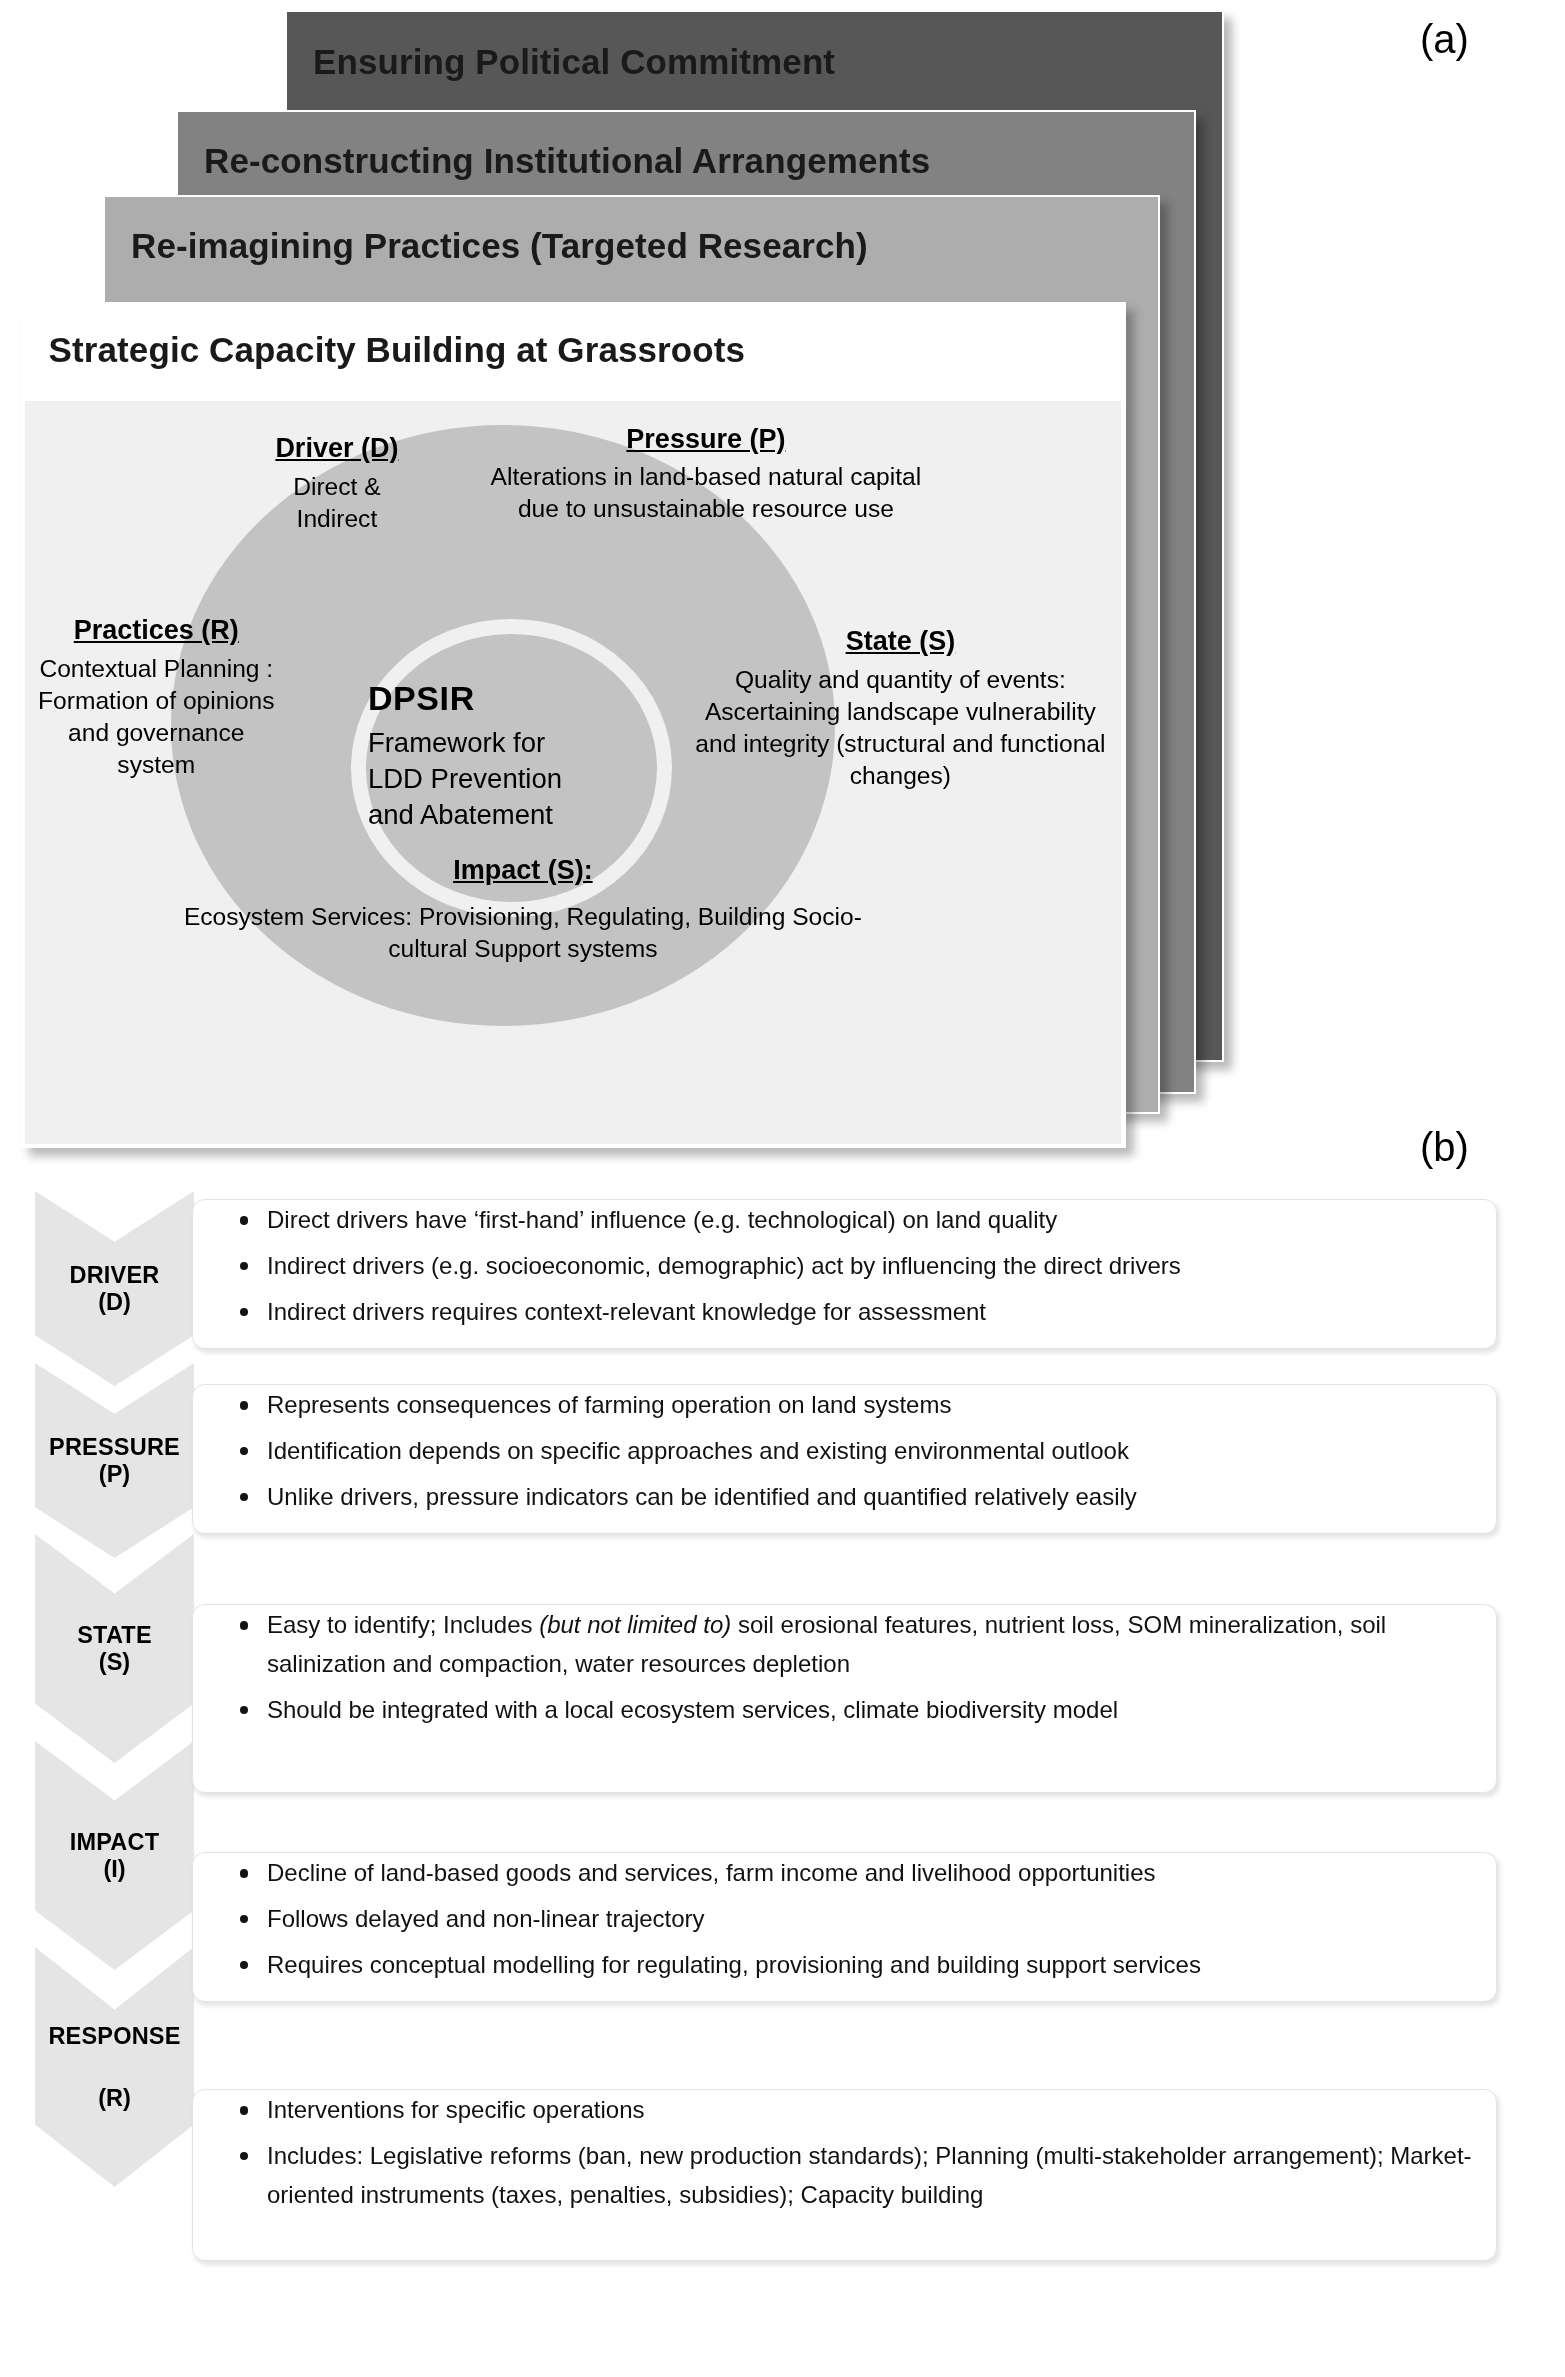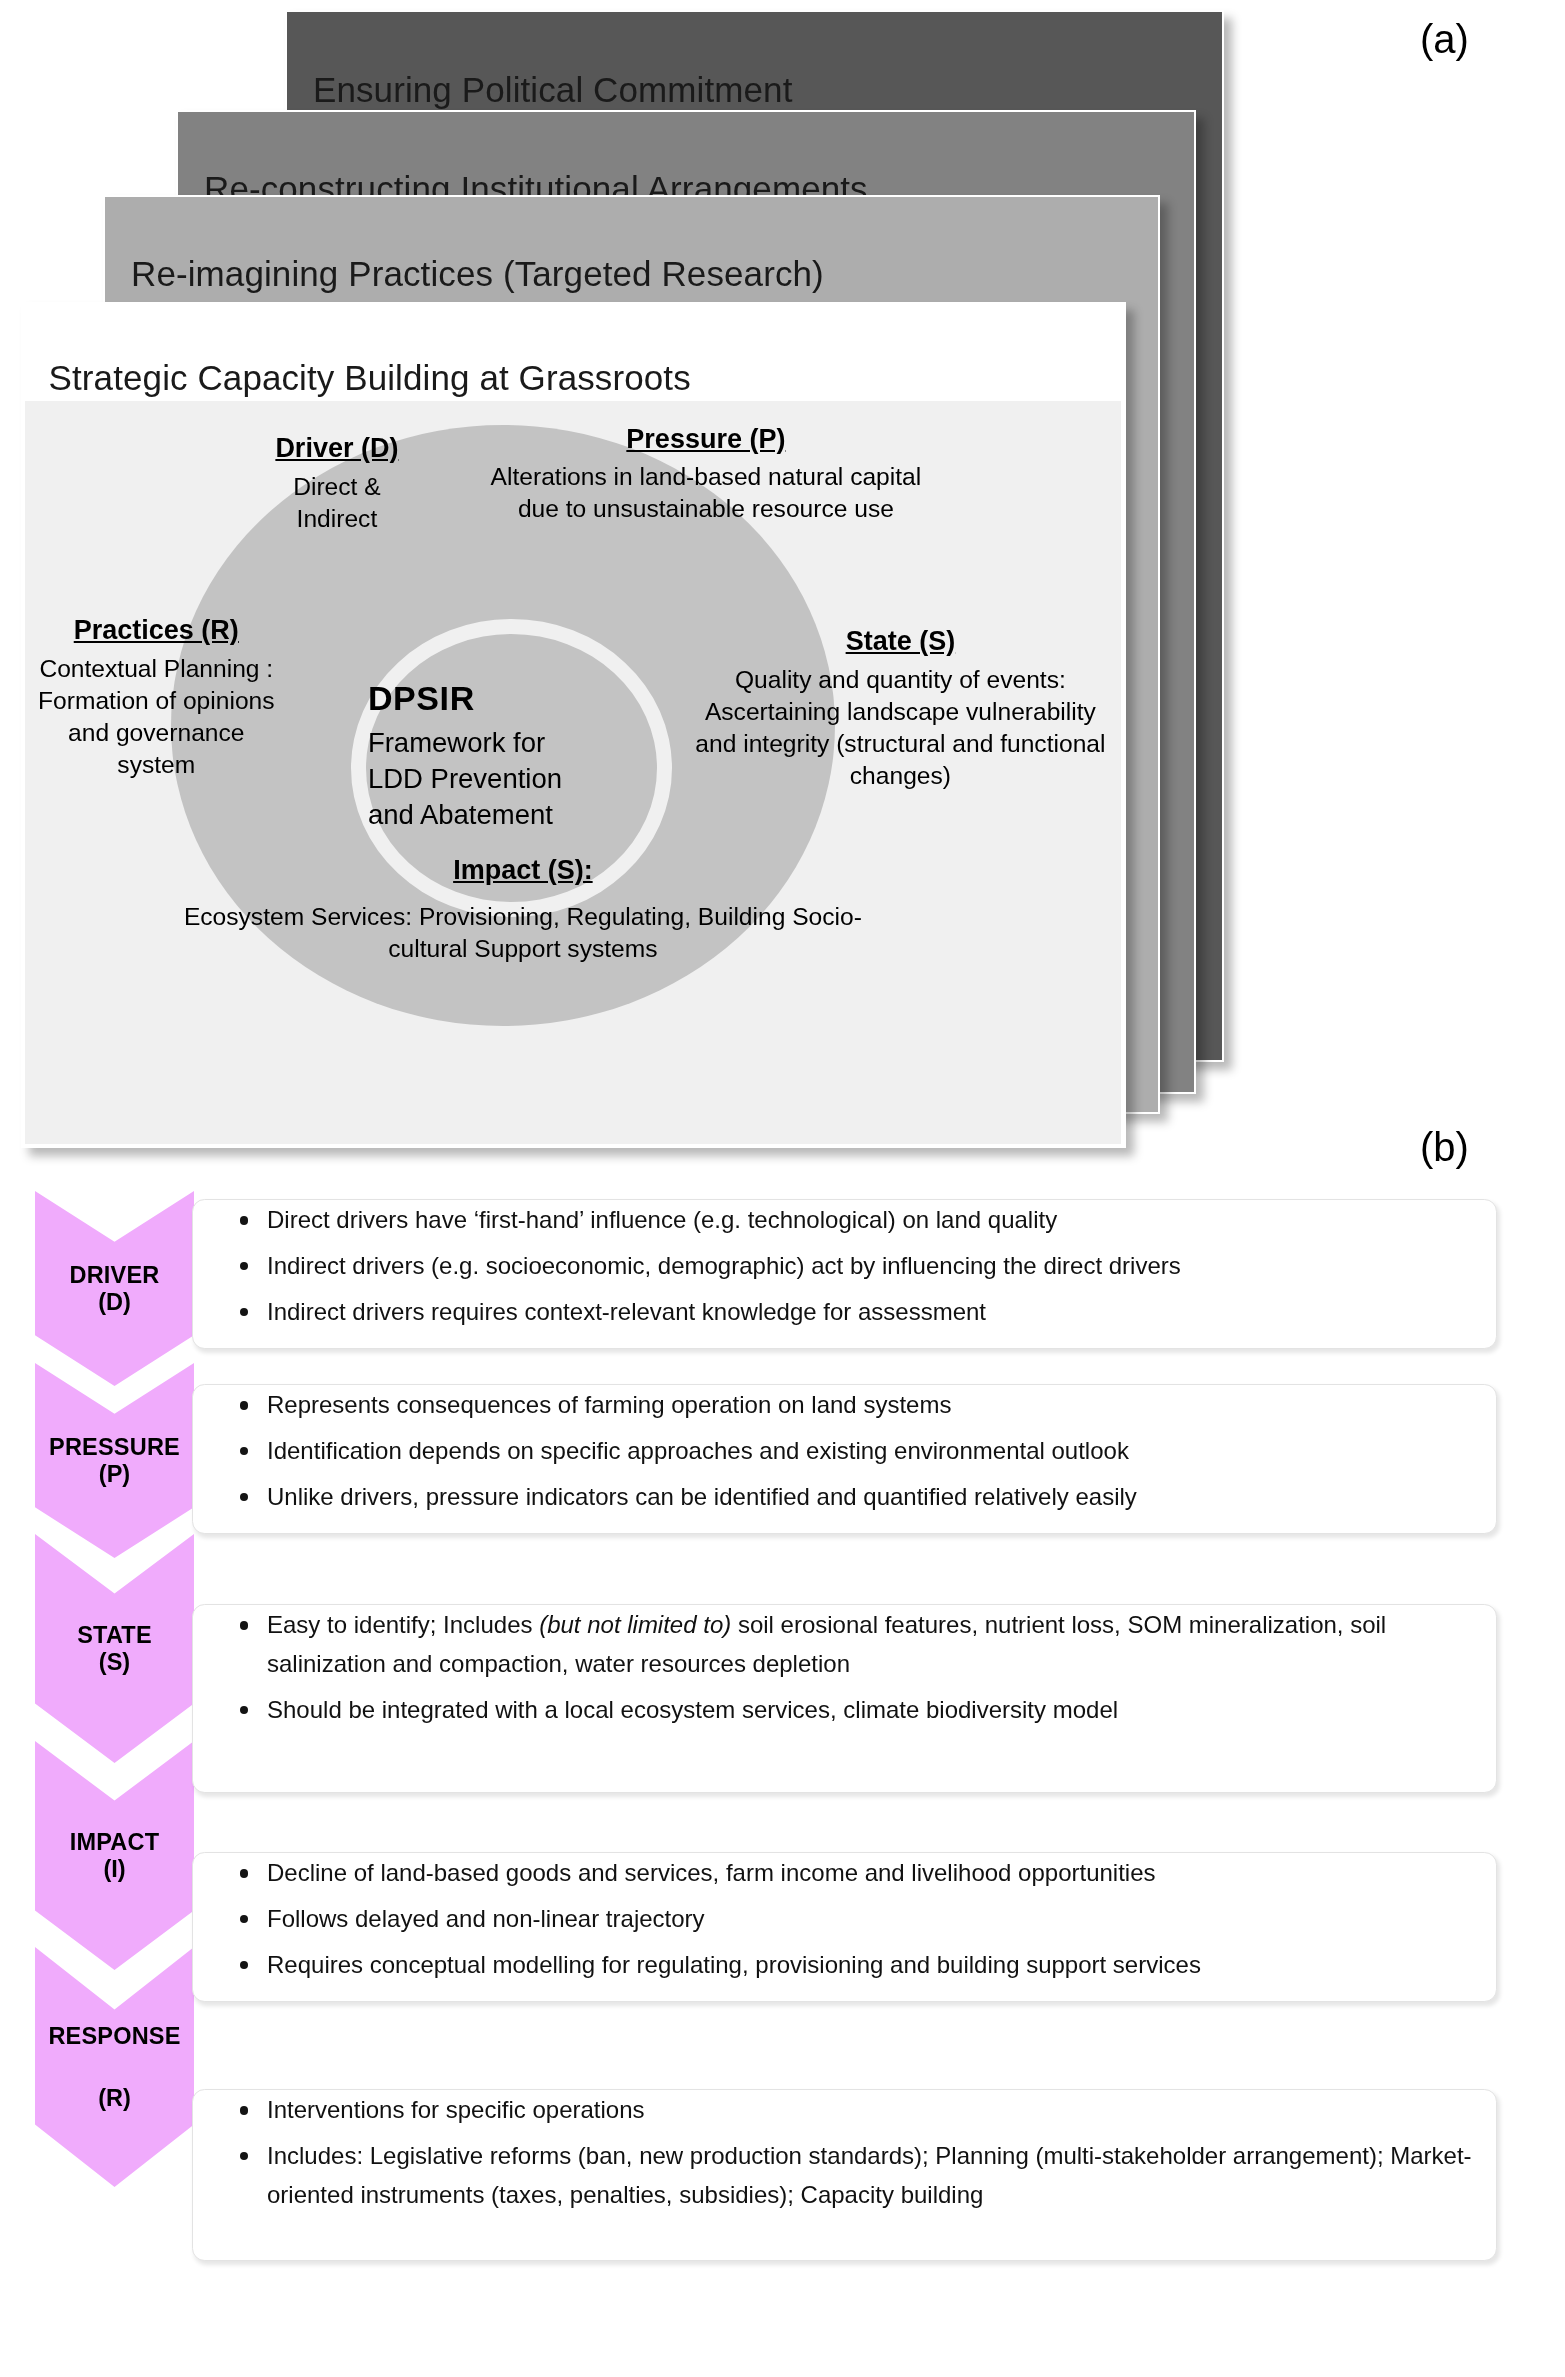--- a/index.html
+++ b/index.html
@@ -19,24 +19,23 @@
   .layer{
     position:absolute;
     box-sizing:border-box;
     border:2.3px solid #ffffff;
     box-shadow:8px 8px 9.2px rgba(0,0,0,0.28);
   }
   .layer-title{
     position:absolute;
     white-space:nowrap;
     font-size:35px;
-    font-weight:400;
+    font-weight:700;
     color:#1a1a1a;
     letter-spacing:0.1px;
-    margin-top:28px;
   }
 
   
   #layer-political{
     left:285px; top:10.3px; width:939px; height:1052px;
     background:#575757;
   }
   #layer-political .layer-title{left:26px; top:30px;}
 
   
@@ -121,21 +120,21 @@
 
   
   #panel-b{position:absolute;left:0;top:1191px;width:1566px;height:1187px;}
 
   .row{position:absolute;left:0;width:1566px;}
 
   .chev{
     position:absolute;
     left:35px;
     width:159px;
-    background:#f0abfc;
+    background:#e5e5e5;
     clip-path:polygon(0 0, 50% 26%, 100% 0, 100% 74%, 50% 100%, 0 74%);
     display:flex;flex-direction:column;
     align-items:center;justify-content:center;
     text-align:center;
     line-height:1.12;
     z-index:1;
   }
   .chev-label{font-size:23.5px;font-weight:bold;letter-spacing:0.2px;display:block;}
   .chev-abbr{font-size:23.5px;font-weight:bold;display:block;}
 

